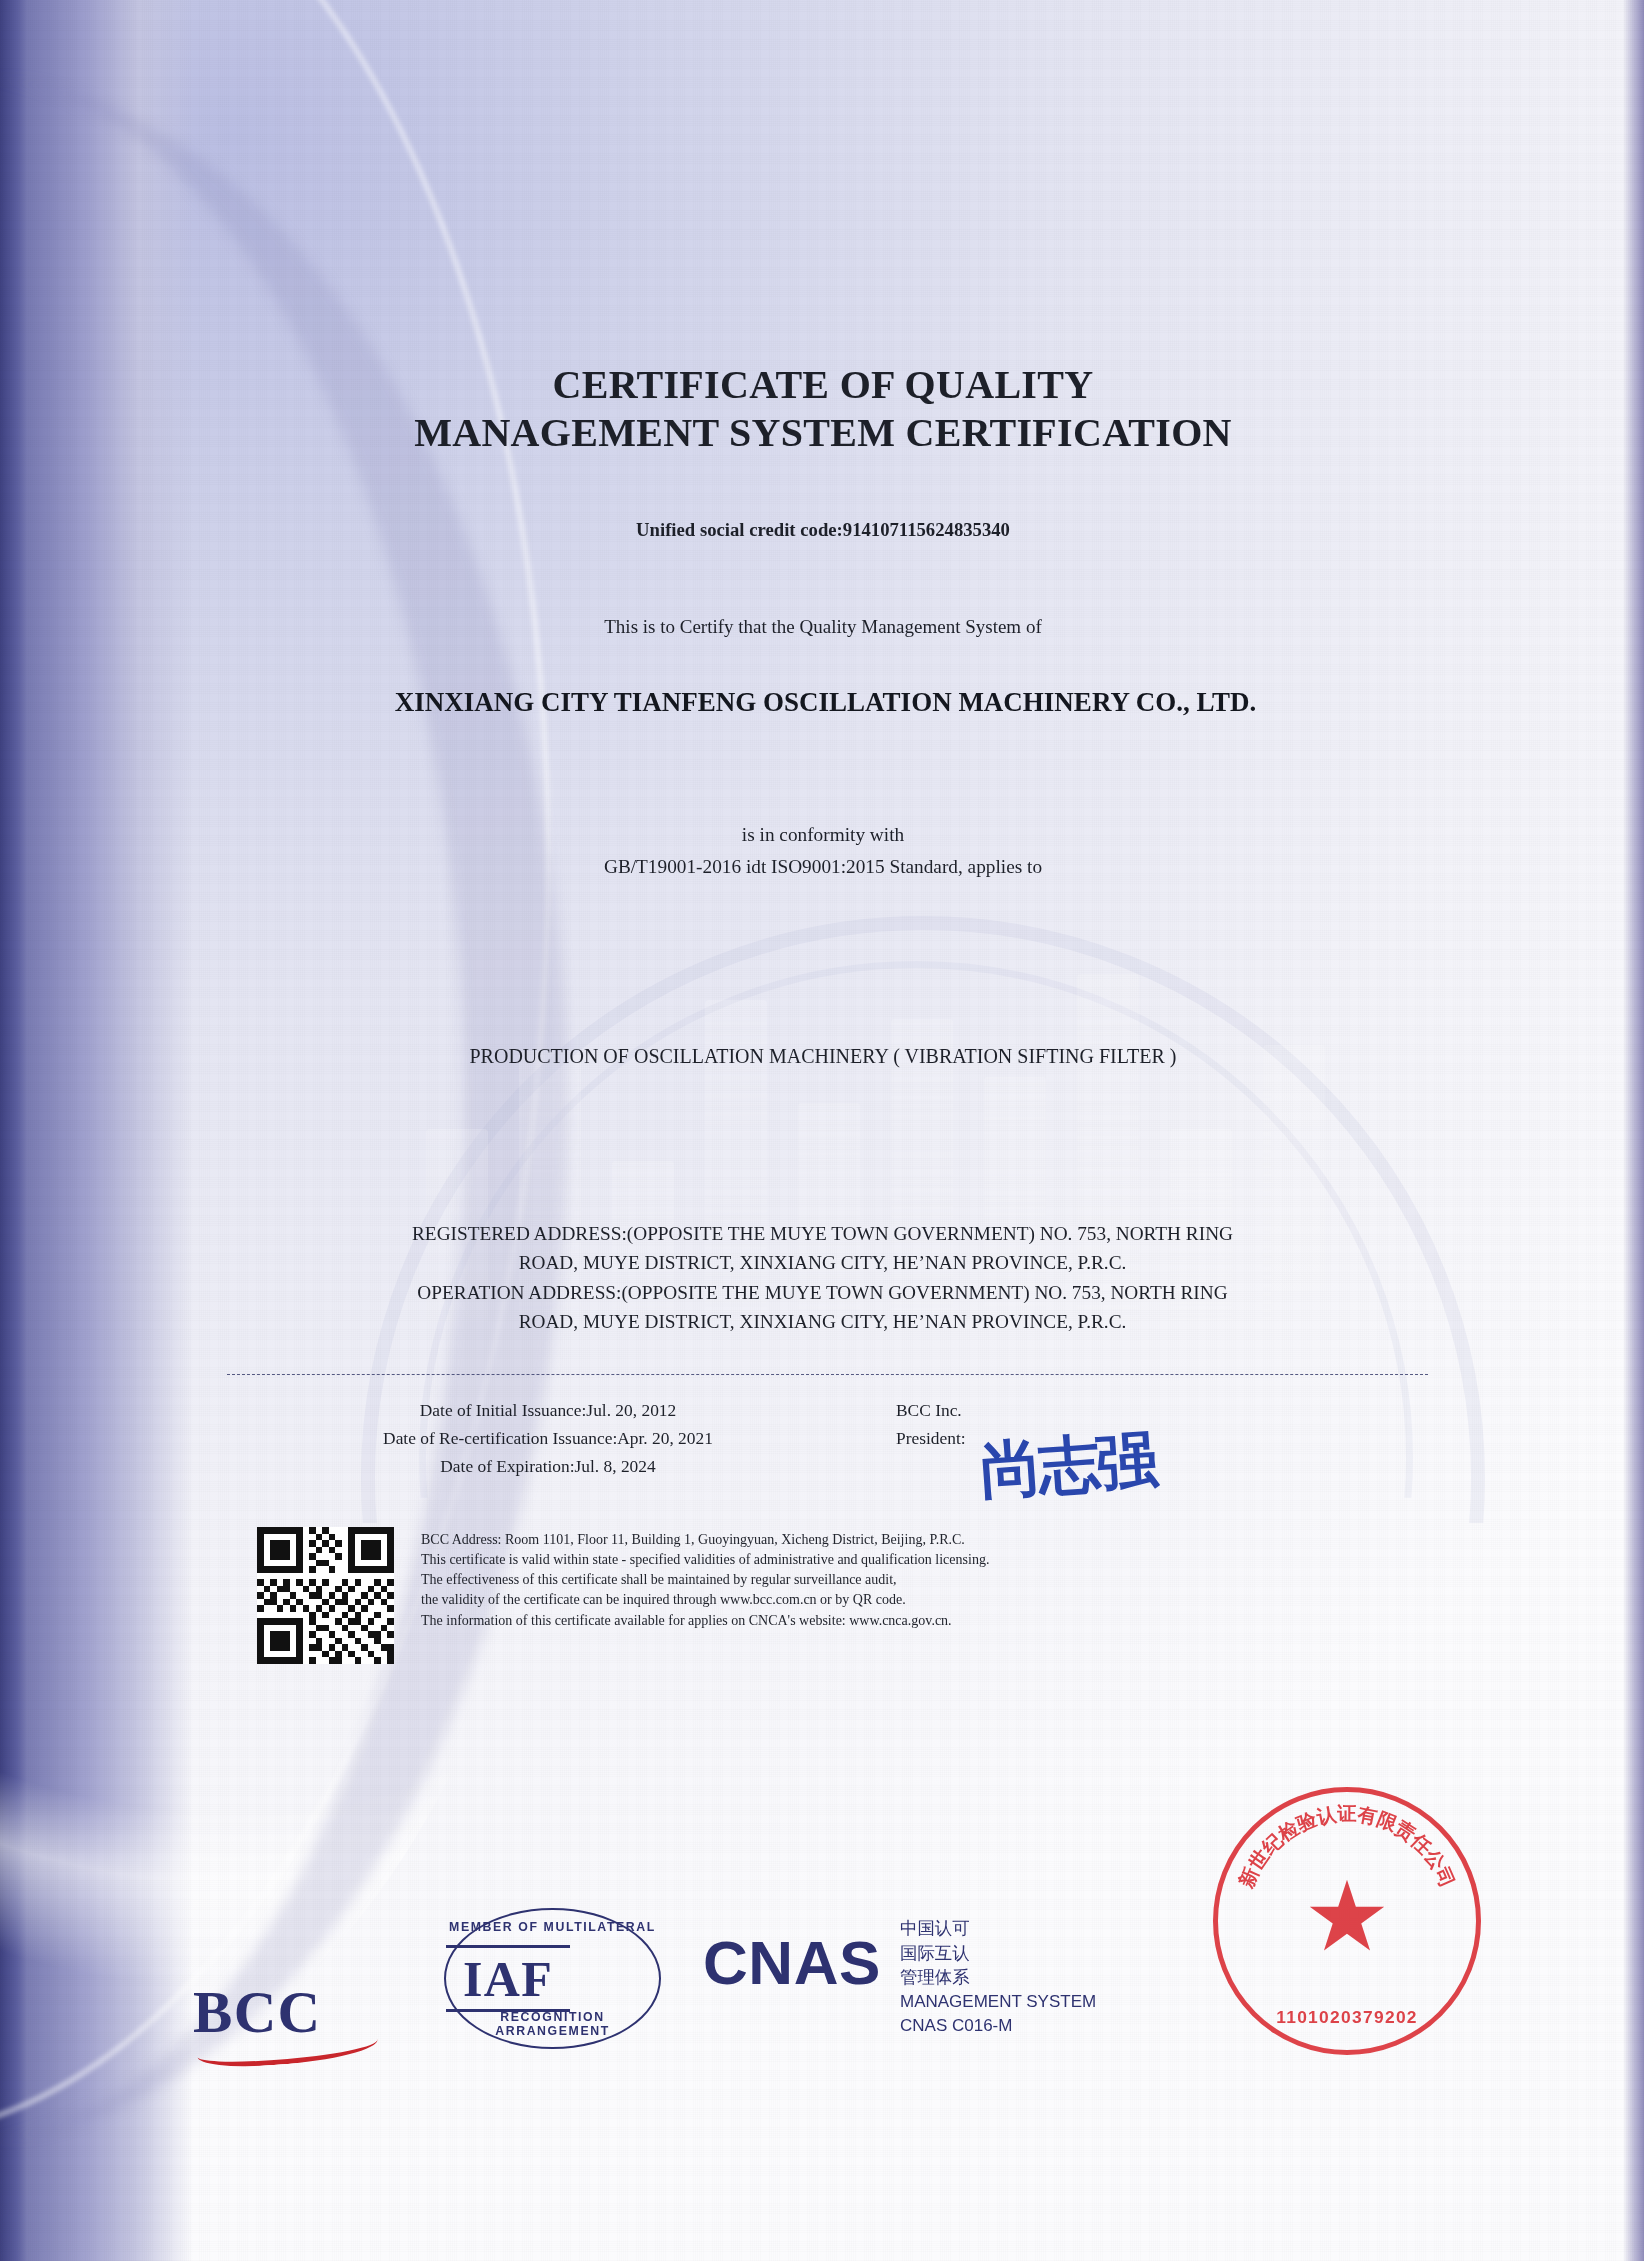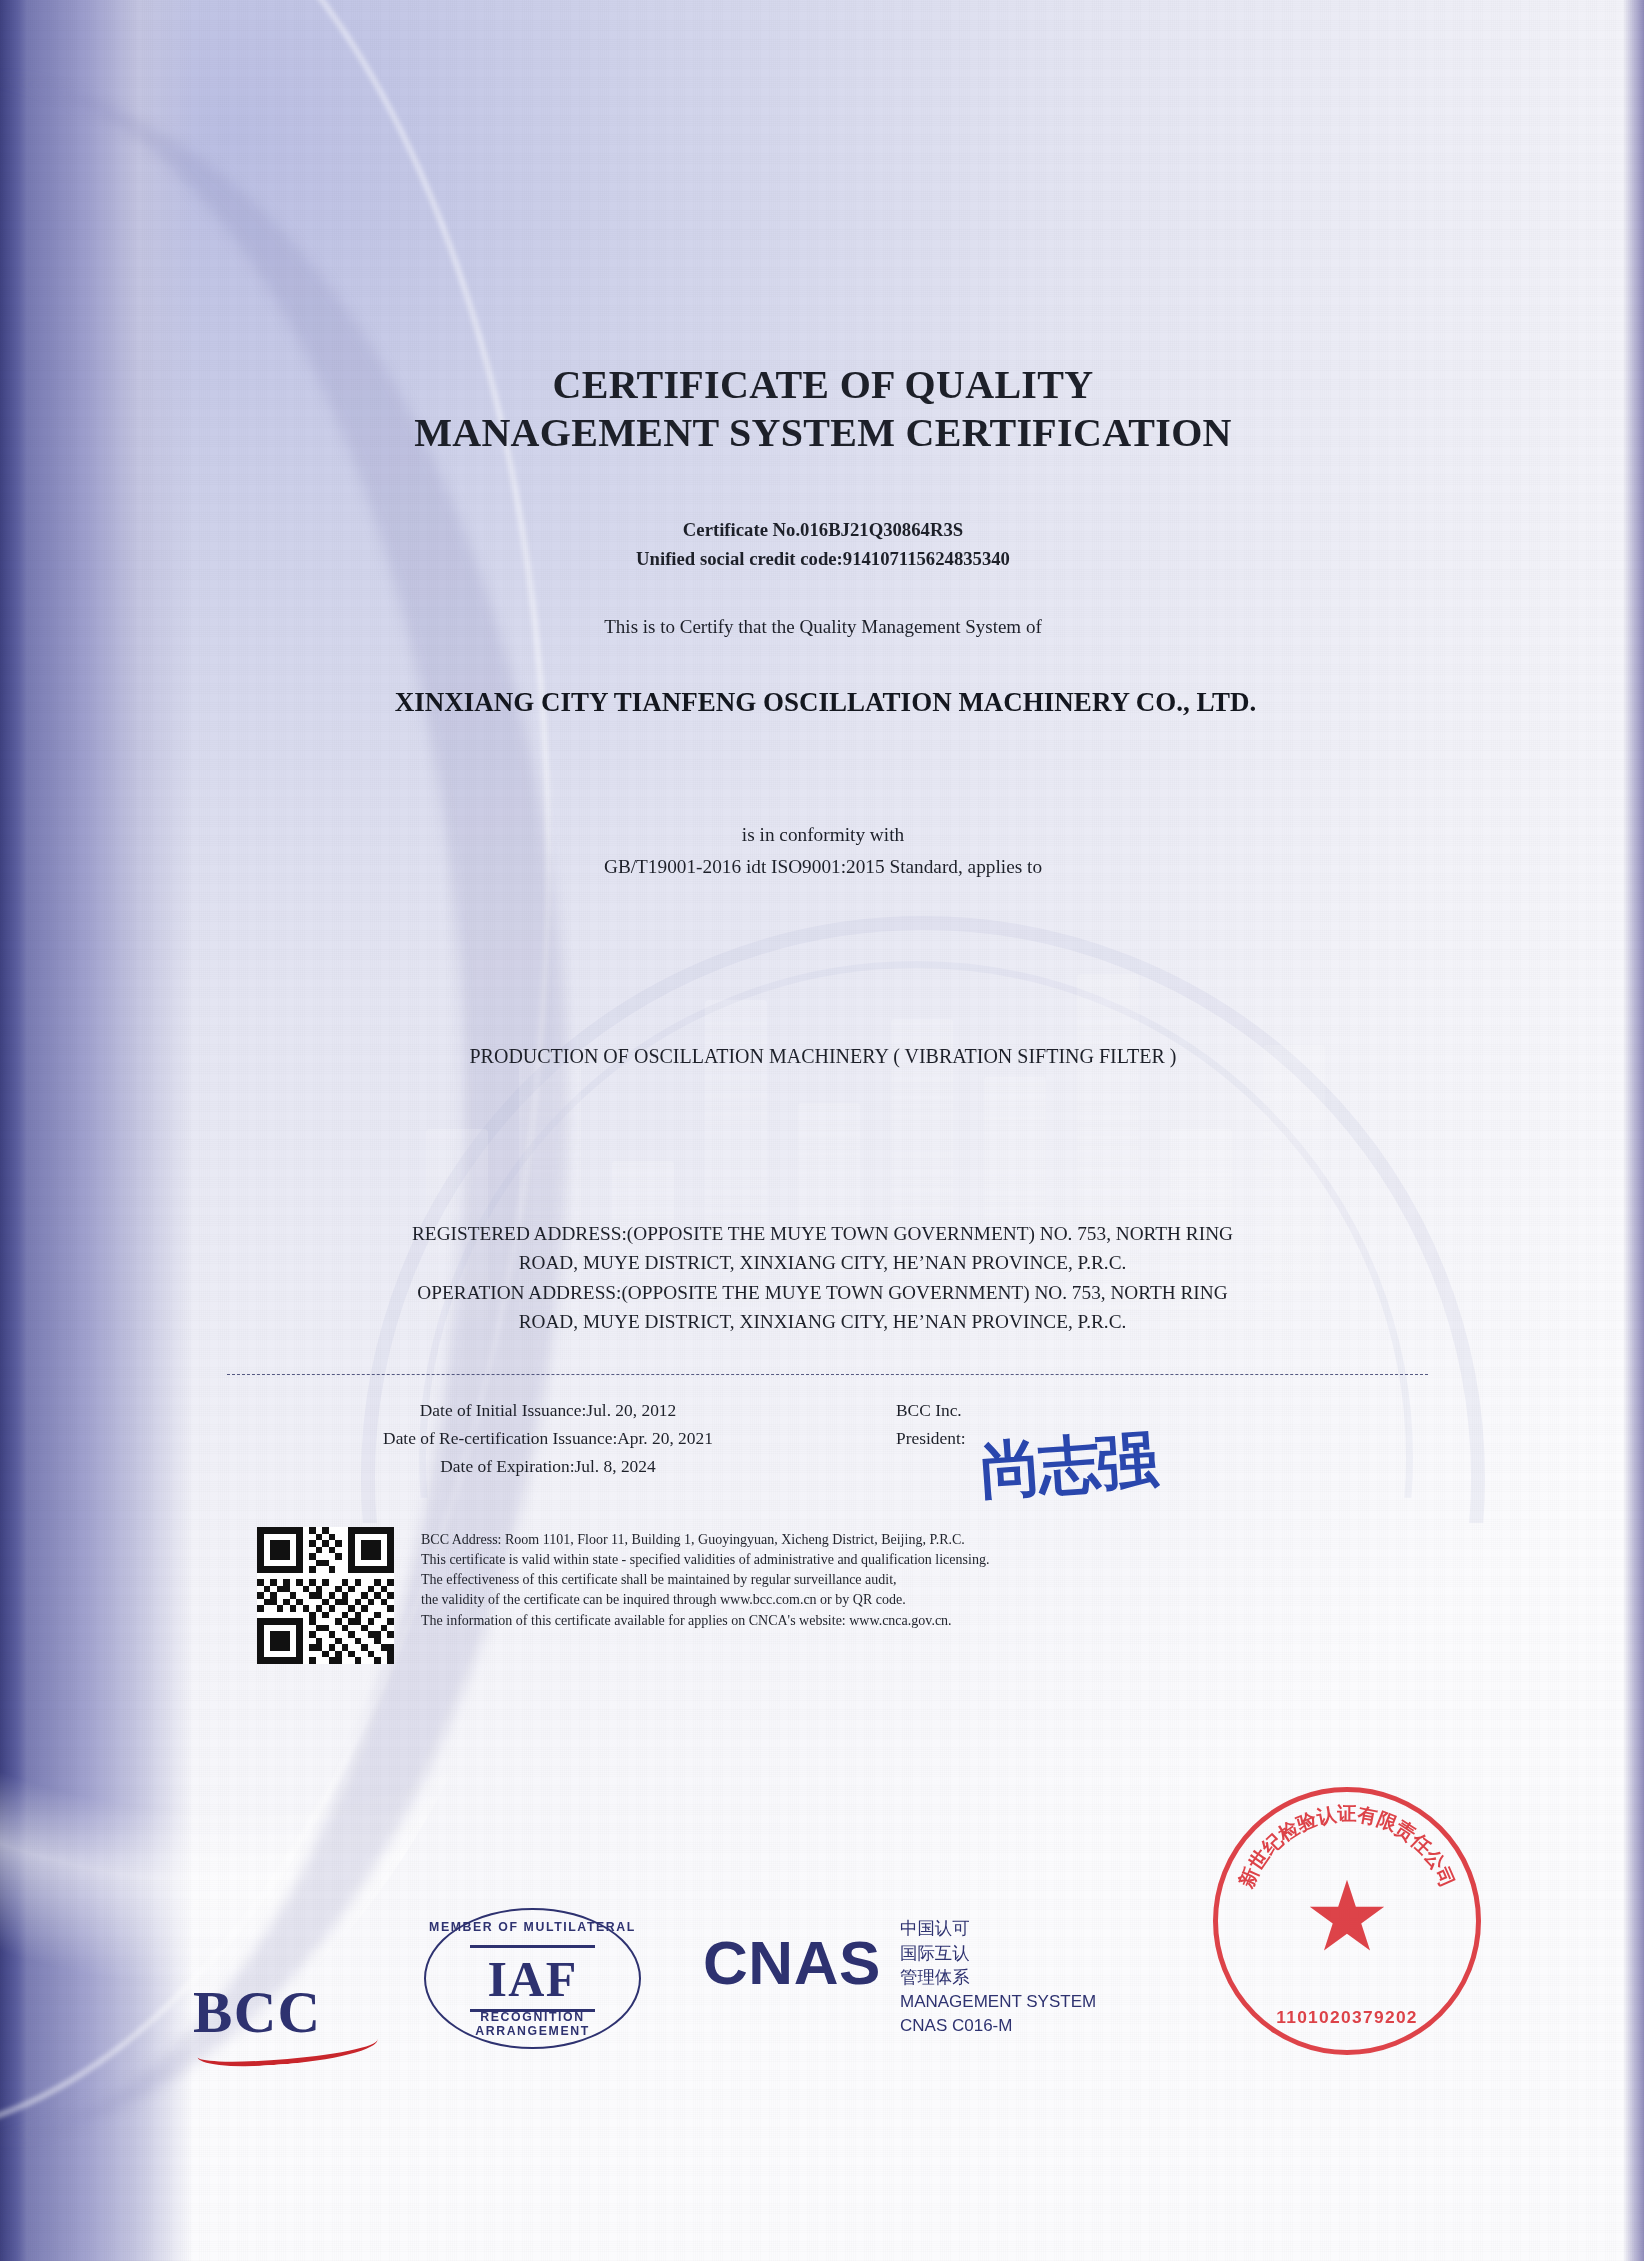--- a/index.html
+++ b/index.html
@@ -267,25 +267,25 @@
     line-height: 1;
   }
   .logo-bcc .swish {
     position: absolute; left: 3.9px; top: 48px; width: 181px; height: 28px;
     border-bottom: 5.8px solid #c8262c;
     border-radius: 0 0 56% 40%;
     transform: rotate(-4deg);
   }
 
   .logo-iaf {
-    position: absolute; left: 424px; top: 18px;
+    position: absolute; left: 444px; top: 18px;
     width: 213px; height: 137px;
     border-radius: 50%;
     border: 2.6px solid #2e3270;
-    display: flex; align-items: center; justify-content: center;
+    display: flex; align-items: center; justify-content: flex-start;
     color: #2e3270;
   }
   .logo-iaf .iaf-core {
     font-size: 50px; font-weight: 700; letter-spacing: 1.3px;
     border-top: 3.9px solid #2e3270; border-bottom: 3.9px solid #2e3270;
     padding: 1.3px 17px;
   }
   .logo-iaf .arc-top, .logo-iaf .arc-bottom {
     position: absolute; left: 0; width: 213px; text-align: center;
     font-size: 12.3px; font-weight: 700; letter-spacing: 1.6px;
@@ -366,21 +366,20 @@
   <div class="paper-noise"></div>
 
   <div class="content">
 
     <div class="title">
       <span>CERTIFICATE OF QUALITY</span>
       <span class="line2">MANAGEMENT SYSTEM CERTIFICATION</span>
     </div>
 
     <div class="cert-no">
-      <div>Certificate No.016BJ21Q30864R3S</div>
       <div>Unified social credit code:914107115624835340</div>
     </div>
 
     <div class="certify-line">This is to Certify that the Quality Management System of</div>
 
     <div class="company">XINXIANG CITY TIANFENG OSCILLATION MACHINERY CO., LTD.</div>
 
     <div class="conformity">
       <div>is in conformity with</div>
       <div>GB/T19001-2016 idt ISO9001:2015 Standard, applies to</div>

